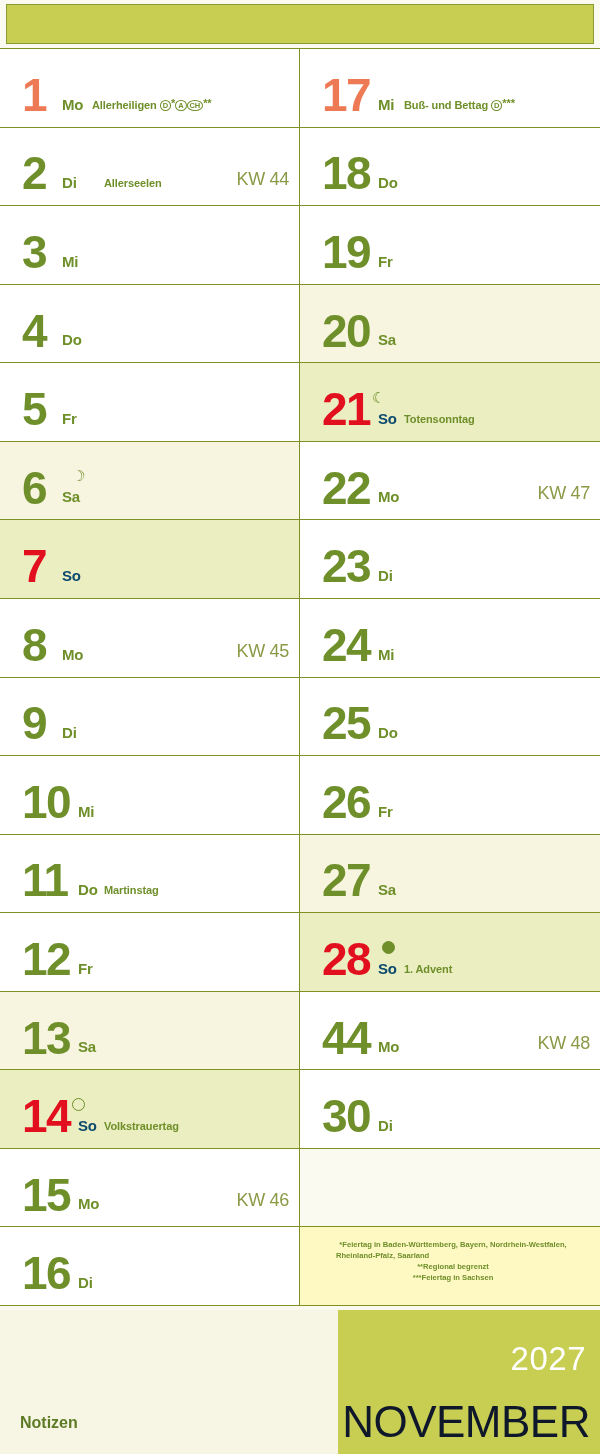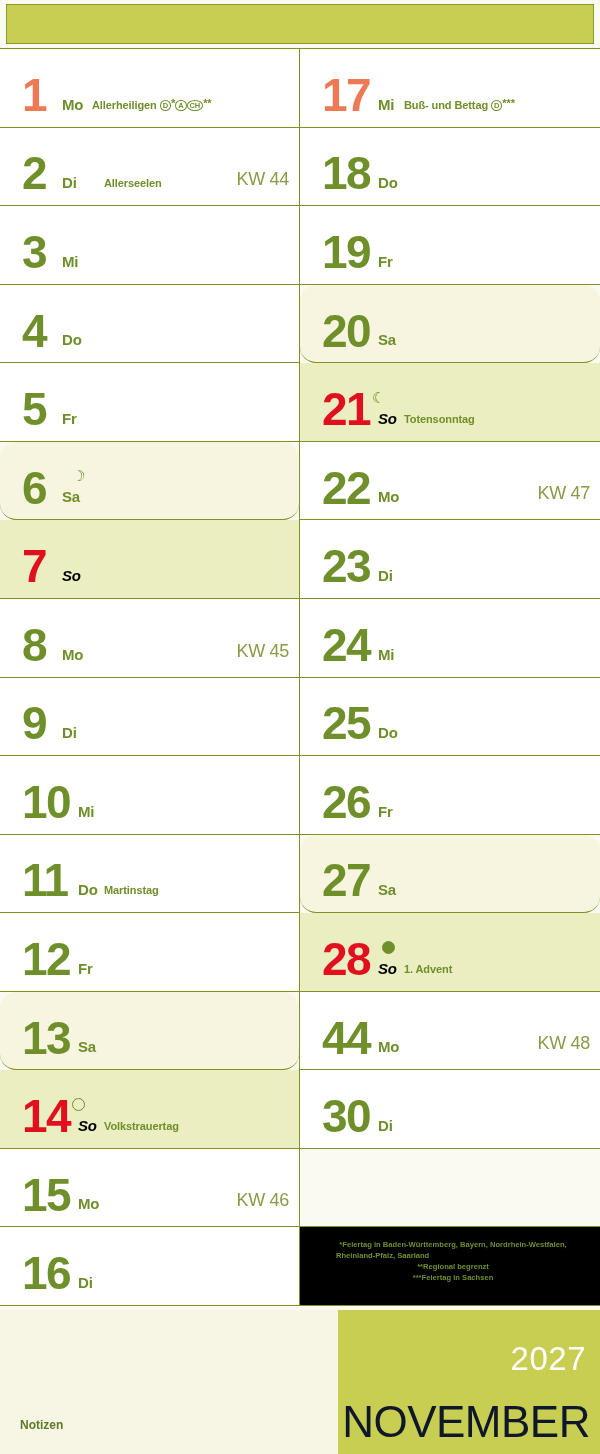--- a/index.html
+++ b/index.html
@@ -42,21 +42,21 @@
   .col-left  { border-right: 1px solid #7f9122; }
 
   .day-row {
     flex: 1 1 0;
     position: relative;
     border-bottom: 1px solid #7f9122;
     background: #ffffff;
     overflow: hidden;
   }
   .day-row.first { border-top: 1px solid #7f9122; }
-  .day-row.bg-sat  { background: #f7f5e0; border-radius: 16px; }
+  .day-row.bg-sat  { background: #f7f5e0; }
   .day-row.bg-sun  { background: #eaeec1; }
   .day-row.bg-none { background: #fafaf0; border-bottom: none; }
 
   
   .daynum {
     position: absolute;
     left: 22px;
     bottom: 12px;
     font-family: "Liberation Sans", sans-serif;
     font-size: 46px;
@@ -70,21 +70,21 @@
 
   
   .dow {
     position: absolute;
     bottom: 14px;
     font-size: 15px;
     font-weight: 700;
     color: #6f8f2a;
     letter-spacing: -0.2px;
   }
-  .dow.sun     { color: #000000; font-style: italic; }
+  .dow.sun     { color: #0c4a6e; }
 
   
   .event {
     position: absolute;
     bottom: 16px;
     font-size: 11px;
     font-weight: 700;
     color: #6f8f2a;
     letter-spacing: -0.1px;
     white-space: nowrap;
@@ -158,21 +158,21 @@
   }
   .notes {
     width: 338px;
     background: #f7f5e4;
     position: relative;
     border-right: 0;
   }
   .notes-label {
     position: absolute;
     left: 20px; bottom: 22px;
-    font-size: 12px;
+    font-size: 16px;
     font-weight: 700;
     color: #5d7a25;
   }
   .monthpanel {
     flex: 1;
     background: #c8ce52;
     position: relative;
     padding-left: 12px;
   }
   .year {
@@ -334,21 +334,21 @@
         <div class="day-row">
           <span class="daynum ">44</span>
           <span class="dow " style="left:78px;">Mo</span>
           <span class="kw">KW 48</span>
         </div>
         <div class="day-row">
           <span class="daynum ">30</span>
           <span class="dow " style="left:78px;">Di</span>
         </div>
         <div class="day-row bg-none" style="background: rgb(250, 250, 240); border-bottom: 1px solid rgb(127, 145, 34);"></div>
-        <div class="day-row bg-none" style="background: #000000; border-bottom: 1px solid rgb(127, 145, 34);">
+        <div class="day-row bg-none" style="background: #fef9c3; border-bottom: 1px solid rgb(127, 145, 34);">
           <div class="footnotes">
             <div>*Feiertag in Baden-Württemberg, Bayern, Nordrhein-Westfalen,</div>
             <div class="fn-indent">Rheinland-Pfalz, Saarland</div>
             <div>**Regional begrenzt</div>
             <div>***Feiertag in Sachsen</div>
           </div>
         </div>
       </div>
   </div>
 

